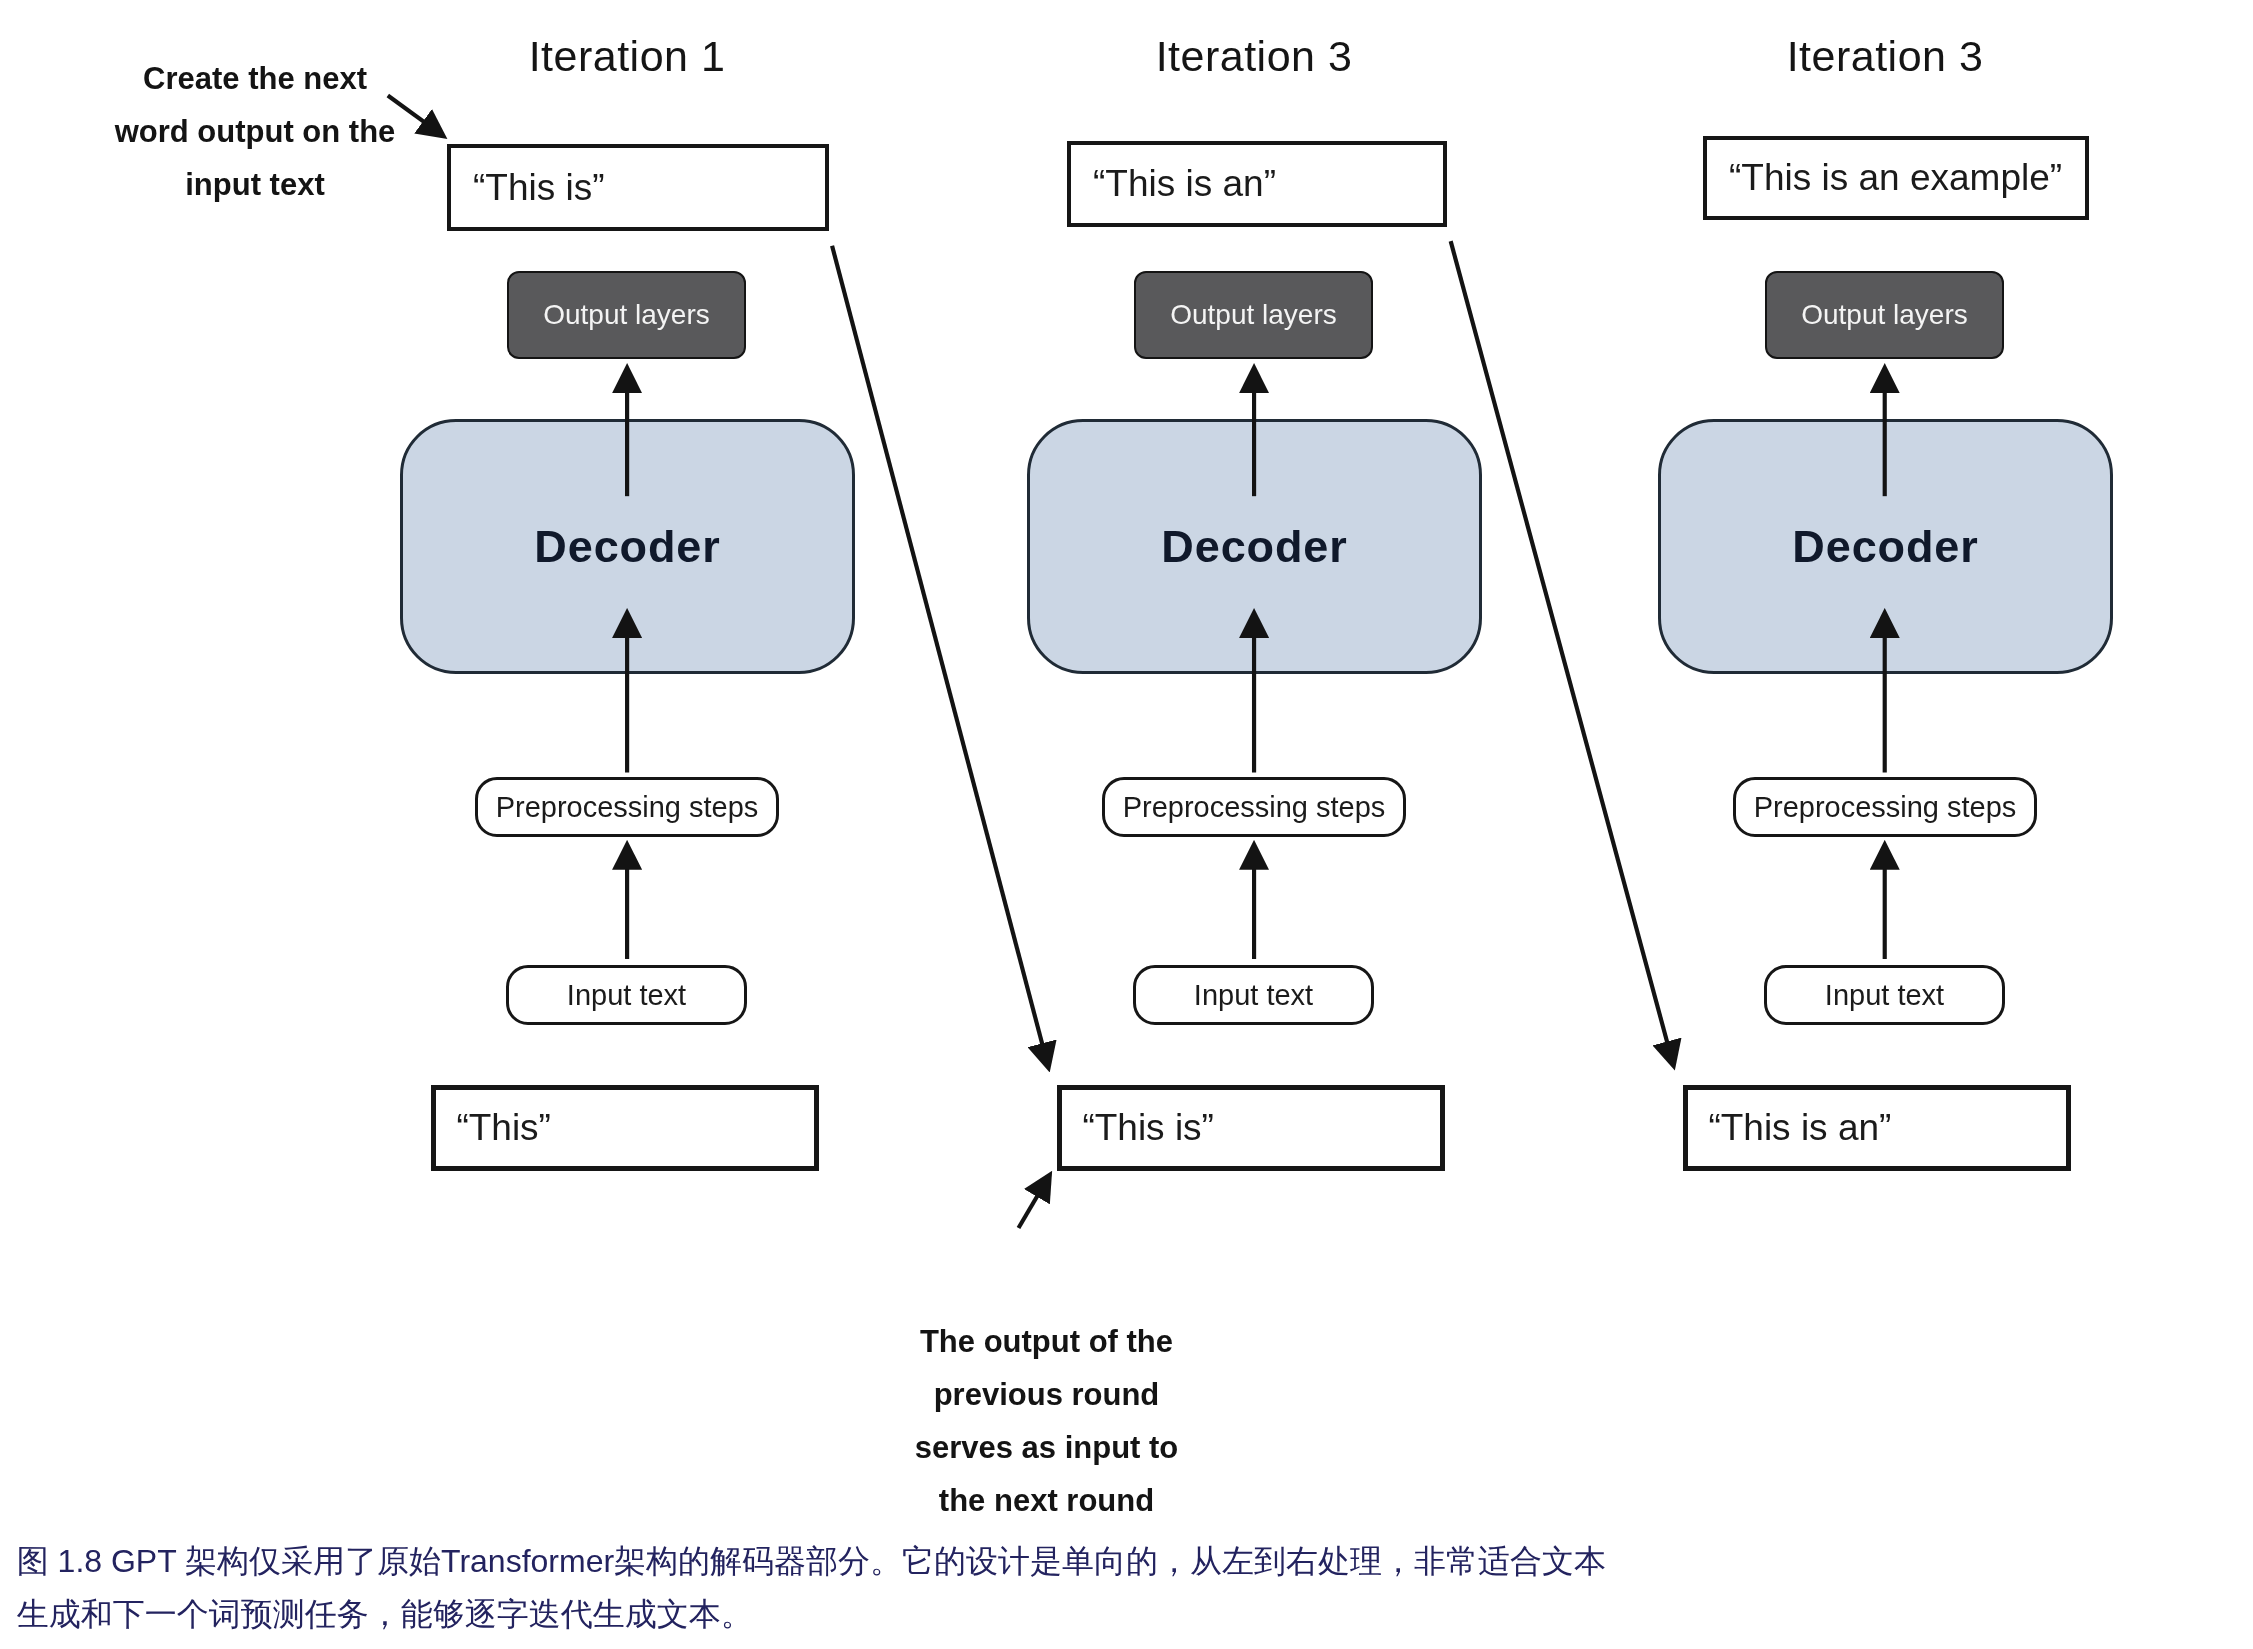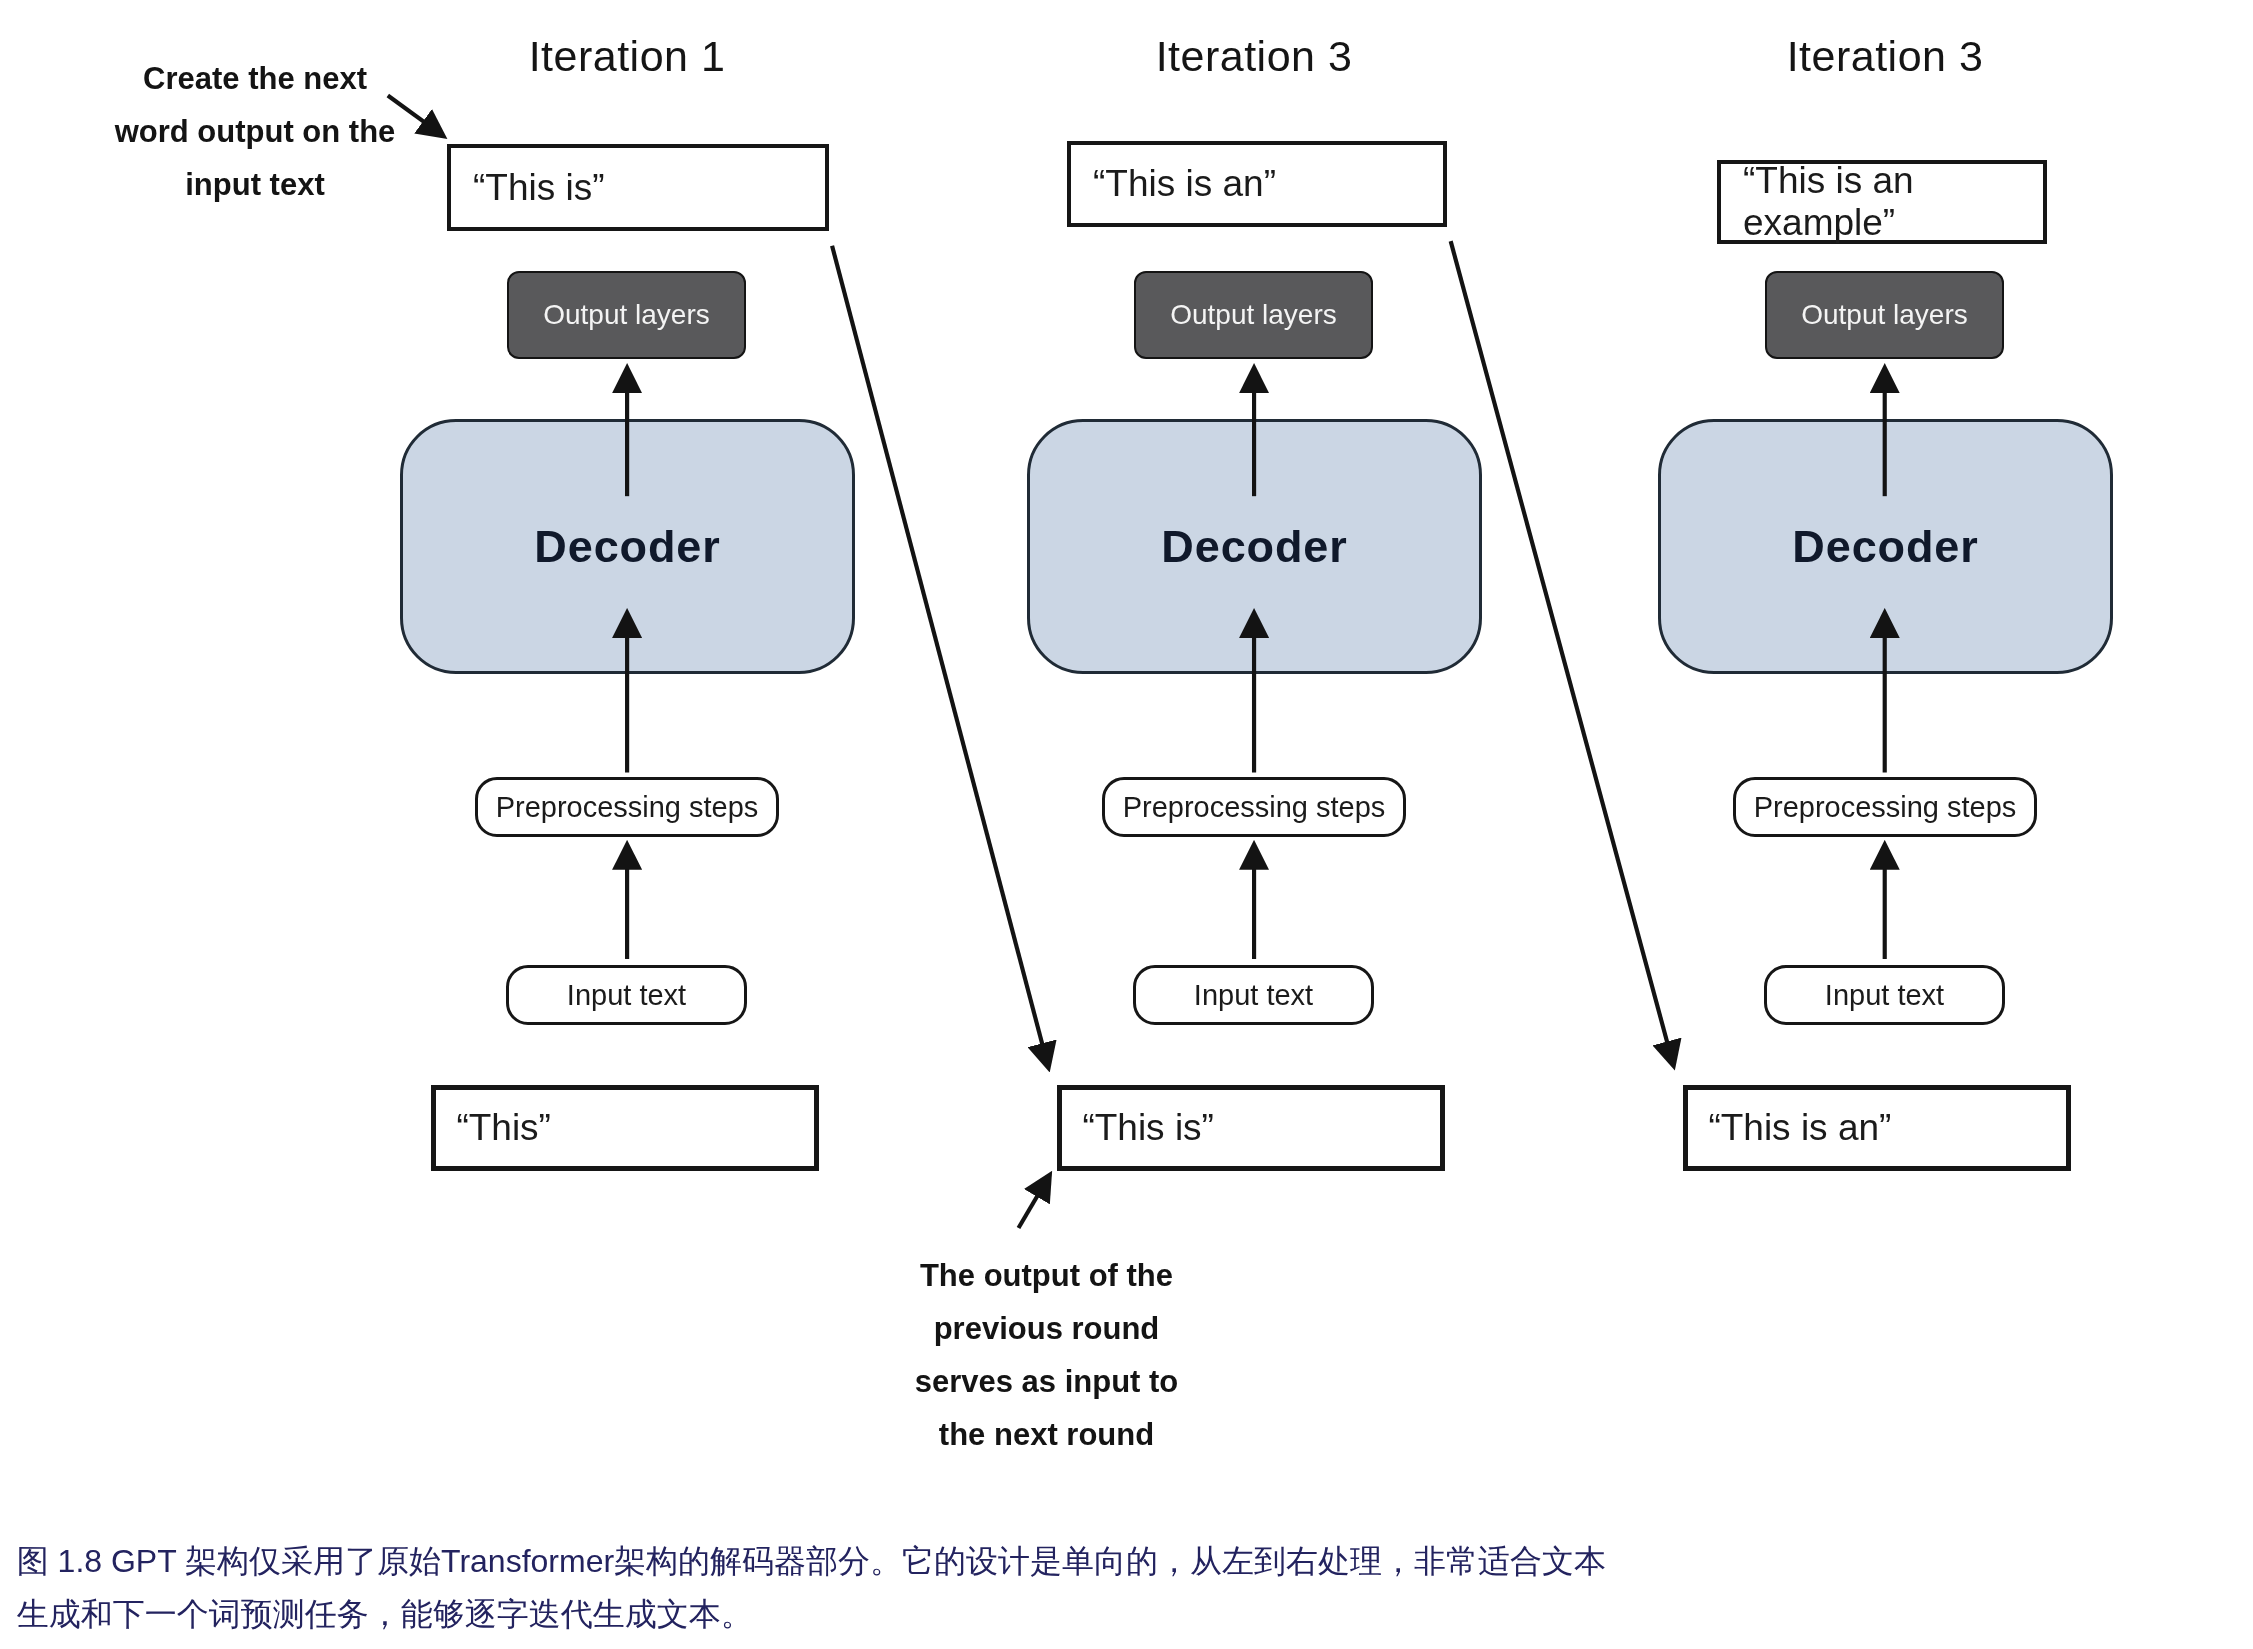--- a/index.html
+++ b/index.html
@@ -103,28 +103,28 @@
 
   <div class="abs iter-title" style="left:1022px;top:32px;width:464px;">Iteration 3</div>
   <div class="abs quote-box" style="left:1067px;top:141px;width:380px;height:86px;">“This is an”</div>
   <div class="abs out-layers" style="left:1134px;top:271px;width:239px;height:88px;">Output layers</div>
   <div class="abs decoder" style="left:1027px;top:419px;width:455px;height:255px;">Decoder</div>
   <div class="abs pill" style="left:1102px;top:777px;width:304px;height:60px;">Preprocessing steps</div>
   <div class="abs pill" style="left:1133px;top:965px;width:241px;height:60px;">Input text</div>
   <div class="abs bottom-box" style="left:1057px;top:1085px;width:388px;height:86px;">“This is”</div>
 
   <div class="abs iter-title" style="left:1653px;top:32px;width:464px;">Iteration 3</div>
-  <div class="abs quote-box" style="left:1703px;top:160px;width:330px;height:84px;margin-left:14px;">“This is an example”</div>
+  <div class="abs quote-box" style="left:1703px;top:136px;width:386px;height:84px;">“This is an example”</div>
   <div class="abs out-layers" style="left:1765px;top:271px;width:239px;height:88px;">Output layers</div>
   <div class="abs decoder" style="left:1658px;top:419px;width:455px;height:255px;">Decoder</div>
   <div class="abs pill" style="left:1733px;top:777px;width:304px;height:60px;">Preprocessing steps</div>
   <div class="abs pill" style="left:1764px;top:965px;width:241px;height:60px;">Input text</div>
   <div class="abs bottom-box" style="left:1683px;top:1085px;width:388px;height:86px;">“This is an”</div>
 
-  <div class="abs note" style="left:889px;top:1249px;width:315px;">
+  <div class="abs note" style="left:889px;top:1315px;width:315px;">
     <div>The output of the</div>
     <div>previous round</div>
     <div>serves as input to</div>
     <div>the next round</div>
   </div>
 
   <div class="abs caption" style="left:16.7px;top:1535px;width:2226px;">
     <div>图 1.8  GPT 架构仅采用了原始Transformer架构的解码器部分。它的设计是单向的，从左到右处理，非常适合文本</div>
     <div>生成和下一个词预测任务，能够逐字迭代生成文本。</div>
   </div>

